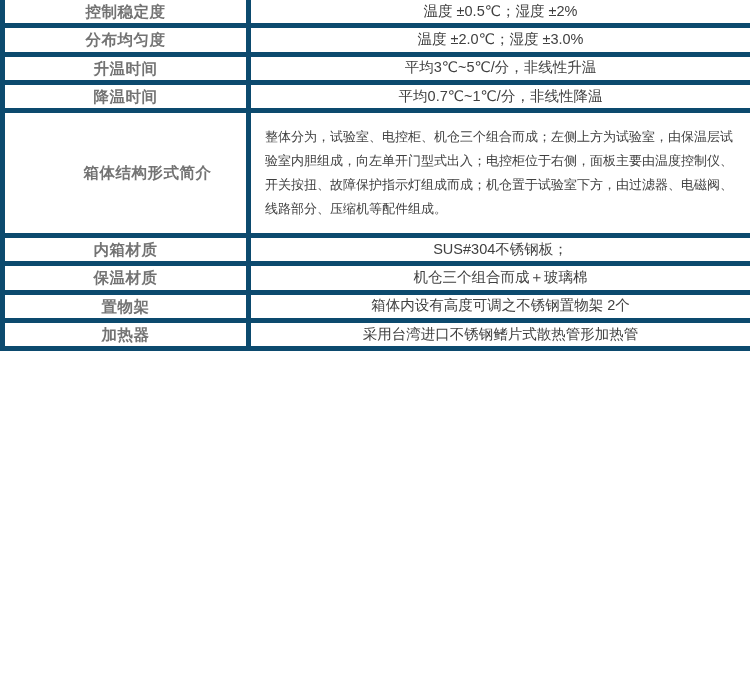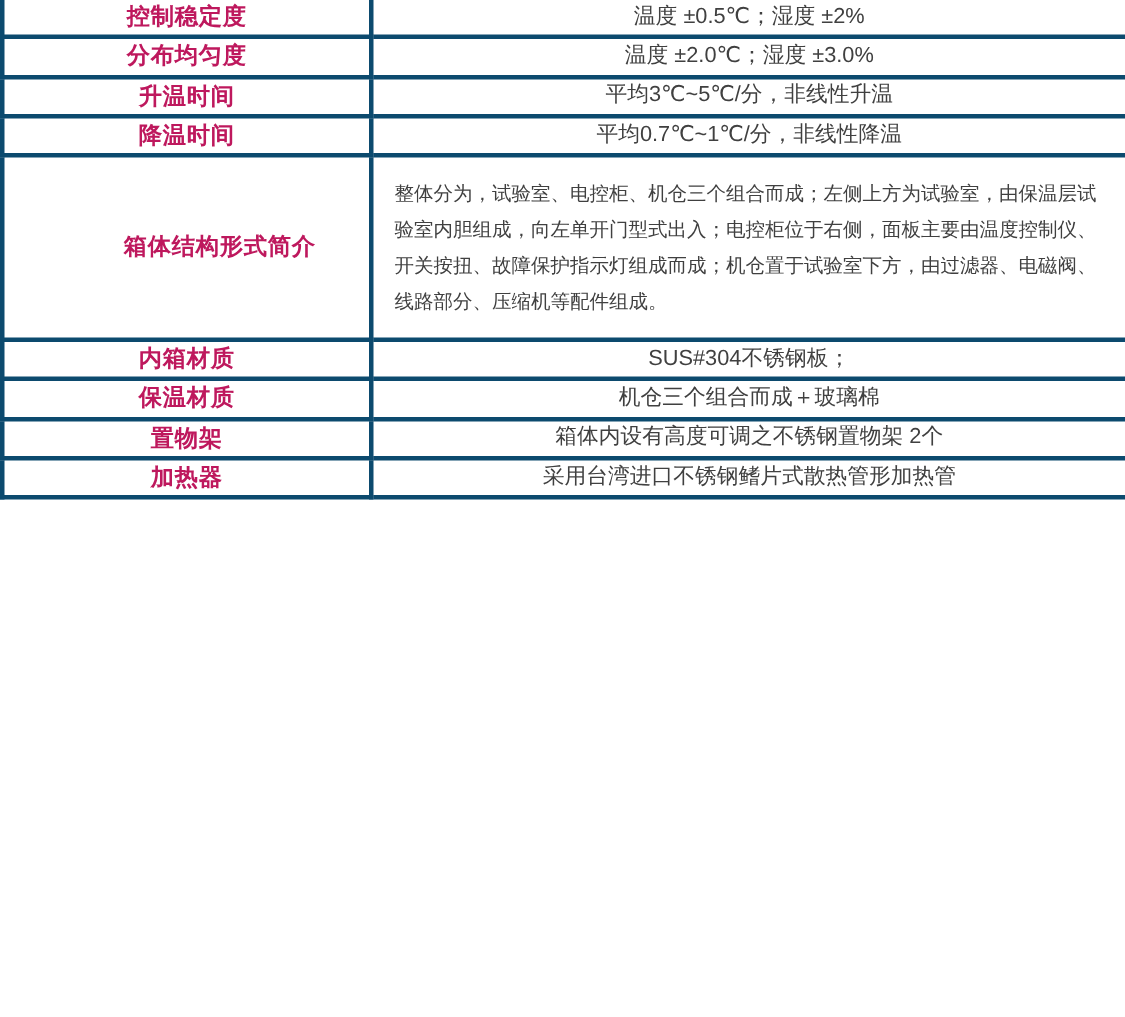--- a/index.html
+++ b/index.html
@@ -15,33 +15,33 @@
     overflow: hidden;
   }
   .spec-table {
     width: 750px;
     border-collapse: collapse;
     table-layout: fixed;
   }
   .spec-table col.c-label { width: 246px; }
   .spec-table col.c-value { width: 504px; }
   .spec-table td {
-    border: 3px solid #0c4a6e;
+    border: 5px solid #0c4a6e;
     padding: 0;
     vertical-align: middle;
     text-align: center;
   }
   .spec-table tr:first-child td {
     border-top: none;
   }
   .cell-label {
     font-size: 15.5px;
     font-weight: bold;
     letter-spacing: 0.5px;
-    color: #be185d;
+    color: #737373;
     padding: 14px 6px;
     line-height: 1.5;
   }
   .cell-value {
     font-size: 14.5px;
     color: #404040;
     padding: 14px 10px;
     line-height: 1.5;
     text-align: center;
   }

